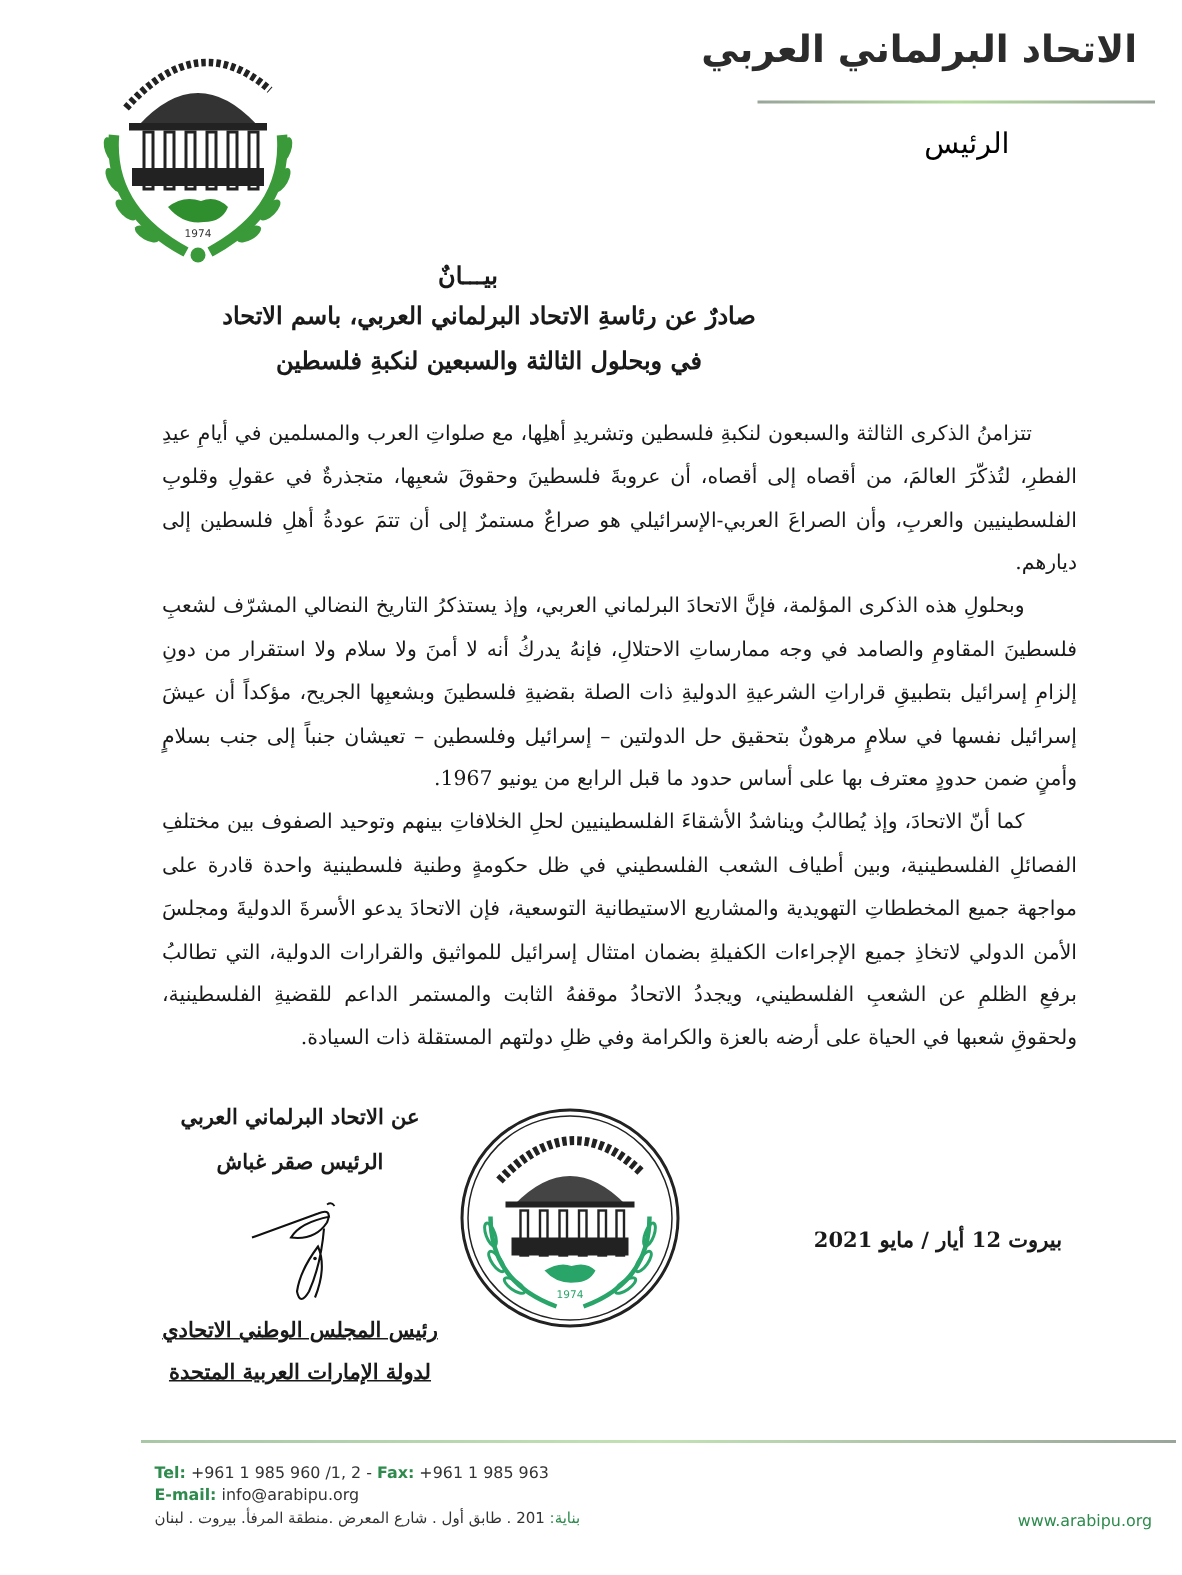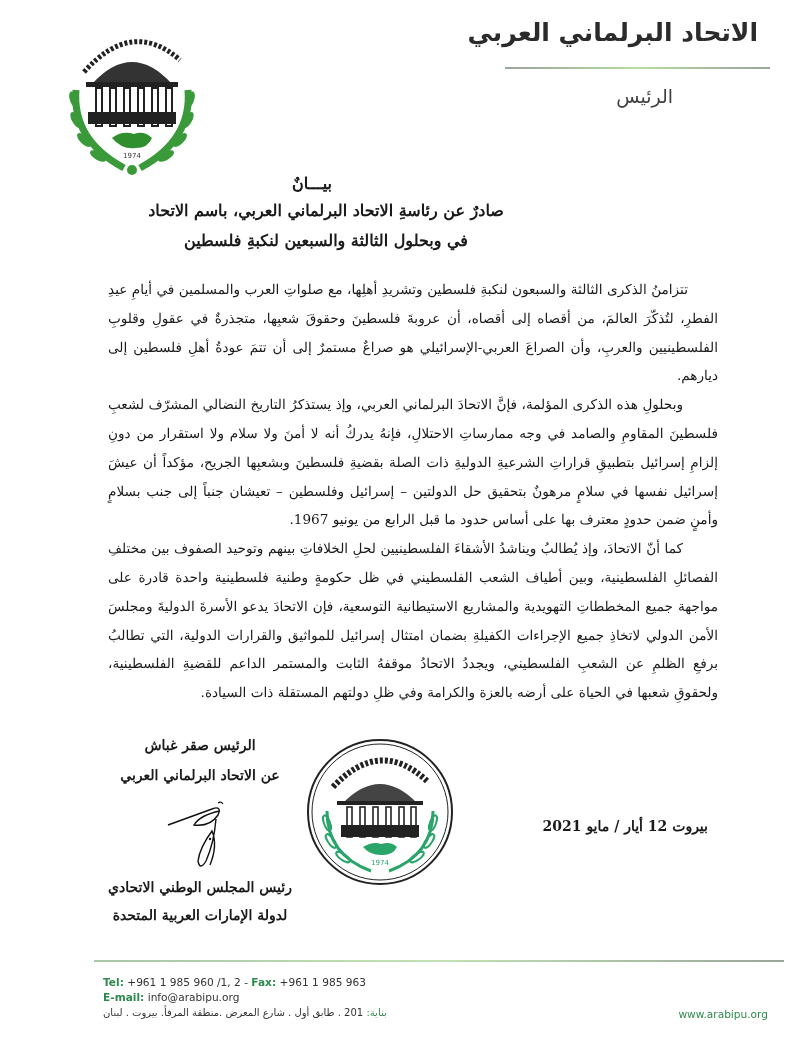--- a/index.html
+++ b/index.html
@@ -2,41 +2,41 @@
 <html><head>
   <meta charset="utf-8">
   <style>
     html, body { margin: 0; padding: 0; background: #ffffff; }
     body { width: 788px; height: 1050px; position: relative; overflow: hidden; font-family: "DejaVu Serif", serif; color: #1a1a1a; }
     .abs { position: absolute; }
 
     
     .org-title { right: 30px; top: 18px; font-family: "DejaVu Sans", sans-serif; font-weight: bold; font-size: 25px; color: #2b2b2b; direction: rtl; white-space: nowrap; margin-left: 16px; }
     .header-rule { left: 505px; top: 67px; width: 265px; height: 2px; background: linear-gradient(90deg, #9aa59a, #b6dca0 50%, #9aa59a); }
-    .role-title { right: 115px; top: 85px; font-family: "DejaVu Sans", sans-serif; font-size: 19px; color: #404040; direction: rtl; white-space: nowrap; }
+    .role-title { right: 115px; top: 85px; font-family: "DejaVu Sans", sans-serif; font-size: 19px; color: #000000; direction: rtl; white-space: nowrap; }
 
     
     .logo-top { left: 62px; top: 20px; width: 140px; height: 160px; }
     .logo-stamp { left: 305px; top: 737px; width: 150px; height: 150px; }
 
     
     .title-block { left: 0; width: 624px; top: 172px; text-align: center; direction: rtl; font-weight: bold; }
     .title-block .t1 { font-size: 16px; line-height: 24px; }
     .title-block .t2 { font-size: 16px; line-height: 30px; padding-left: 28px; }
 
     
     .body-text { left: 108px; width: 610px; top: 275px; direction: rtl; text-align: justify; font-size: 13.6px; line-height: 28.8px; }
     .body-text p { margin: 0; text-indent: 35px; }
     .body-text p.first { text-indent: 30px; }
 
     
     .sig-block { left: 90px; width: 220px; top: 730px; direction: rtl; text-align: center; font-weight: bold; font-size: 14px; }
     .sig-line { line-height: 30px; }
     .sig-scribble { left: 160px; top: 795px; width: 80px; height: 80px; }
-    .sig-bottom { left: 90px; width: 220px; top: 873px; direction: rtl; text-align: center; font-weight: bold; font-size: 14px; line-height: 28px; }
+    .sig-bottom { left: 90px; width: 220px; top: 873px; direction: rtl; text-align: center; font-weight: bold; font-size: 14px; line-height: 28px; text-decoration: underline; }
 
     .date-line { right: 80px; top: 818px; direction: rtl; font-weight: bold; font-size: 14px; white-space: nowrap; }
 
     
     .footer-rule { left: 94px; top: 960px; width: 690px; height: 2px; background: linear-gradient(90deg, #a7c7a7, #c2e2b5 50%, #9aa59a); }
     .footer { left: 103px; top: 975px; font-family: "DejaVu Sans", sans-serif; font-size: 10.6px; color: #333; line-height: 15px; }
     .footer .lbl { color: #2e8b4d; font-weight: bold; }
     .footer .addr { direction: rtl; text-align: left; font-size: 10px; }
     .footer .addr .lbl { font-weight: normal; }
     .website { right: 20px; top: 1008px; font-family: "DejaVu Sans", sans-serif; font-size: 10.6px; color: #2e8b4d; }
@@ -89,22 +89,22 @@
   <div class="t2">في وبحلول الثالثة والسبعين لنكبةِ فلسطين</div>
 </div>
 
 <div class="abs body-text">
   <p class="first">تتزامنُ الذكرى الثالثة والسبعون لنكبةِ فلسطين وتشريدِ أهلِها، مع صلواتِ العرب والمسلمين في أيامِ عيدِ الفطرِ، لتُذكّرَ العالمَ، من أقصاه إلى أقصاه، أن عروبةَ فلسطينَ وحقوقَ شعبِها، متجذرةٌ في عقولِ وقلوبِ الفلسطينيين والعربِ، وأن الصراعَ العربي-الإسرائيلي هو صراعٌ مستمرٌ إلى أن تتمَ عودةُ أهلِ فلسطين إلى ديارهم.</p>
   <p>وبحلولِ هذه الذكرى المؤلمة، فإنَّ الاتحادَ البرلماني العربي، وإذ يستذكرُ التاريخ النضالي المشرّف لشعبِ فلسطينَ المقاومِ والصامد في وجه ممارساتِ الاحتلالِ، فإنهُ يدركُ أنه لا أمنَ ولا  سلام ولا استقرار من دونِ إلزامِ إسرائيل بتطبيقِ قراراتِ الشرعيةِ الدوليةِ ذات الصلة بقضيةِ فلسطينَ وبشعبِها الجريح، مؤكداً أن عيشَ إسرائيل نفسها في سلامٍ مرهونٌ بتحقيق حل الدولتين – إسرائيل وفلسطين – تعيشان جنباً إلى جنب بسلامٍ وأمنٍ ضمن حدودٍ معترف بها على أساس حدود ما قبل الرابع من يونيو 1967.</p>
   <p>كما أنّ الاتحادَ، وإذ يُطالبُ ويناشدُ الأشقاءَ الفلسطينيين لحلِ الخلافاتِ بينهم  وتوحيد الصفوف بين مختلفِ الفصائلِ الفلسطينية، وبين أطياف الشعب الفلسطيني في ظل حكومةٍ وطنية فلسطينية واحدة قادرة على مواجهة جميع المخططاتِ التهويدية والمشاريع الاستيطانية التوسعية، فإن الاتحادَ يدعو الأسرةَ الدوليةَ ومجلسَ الأمن الدولي لاتخاذِ جميع الإجراءات الكفيلةِ بضمان امتثال إسرائيل للمواثيق والقرارات الدولية، التي تطالبُ برفعِ الظلمِ عن الشعبِ الفلسطيني، ويجددُ الاتحادُ موقفهُ الثابت والمستمر الداعم للقضيةِ الفلسطينية، ولحقوقِ شعبها في الحياة على أرضه بالعزة والكرامة وفي ظلِ دولتهم المستقلة ذات السيادة.</p>
 </div>
 
 <div class="abs sig-block">
+  <div class="sig-line">عن الاتحاد البرلماني العربي</div>
   <div class="sig-line">الرئيس صقر غباش</div>
-  <div class="sig-line">عن الاتحاد البرلماني العربي</div>
 </div>
 <svg class="abs sig-scribble" viewBox="0 0 80 80">
   <path d="M8 30 Q30 22 52 14 Q62 10 58 20 Q50 32 34 30 Q40 20 60 16" fill="none" stroke="#111" stroke-width="1.4"></path>
   <path d="M58 8 q3 -2 5 1" fill="none" stroke="#111" stroke-width="1.2"></path>
   <path d="M56 24 Q54 48 46 66 Q40 76 38 66 Q40 52 52 36 Q58 50 50 70" fill="none" stroke="#111" stroke-width="1.4"></path>
   <circle cx="50" cy="44" r="1.2" fill="#111"></circle>
 </svg>
 <div class="abs sig-bottom">
   <div>رئيس المجلس الوطني الاتحادي</div>
   <div>لدولة الإمارات العربية المتحدة</div>

